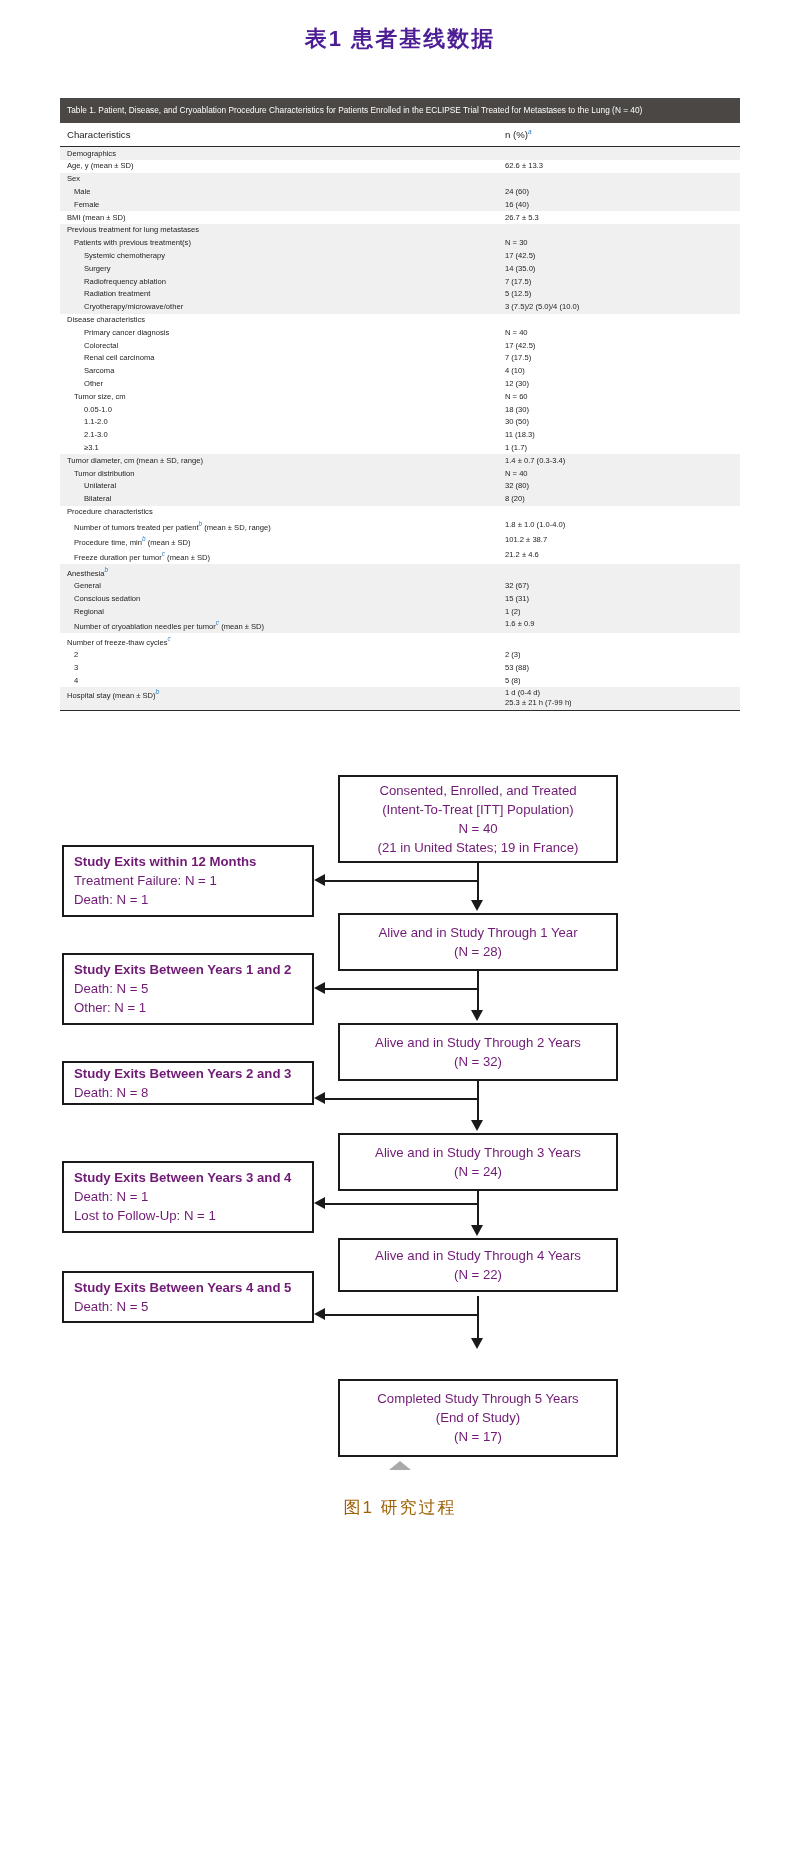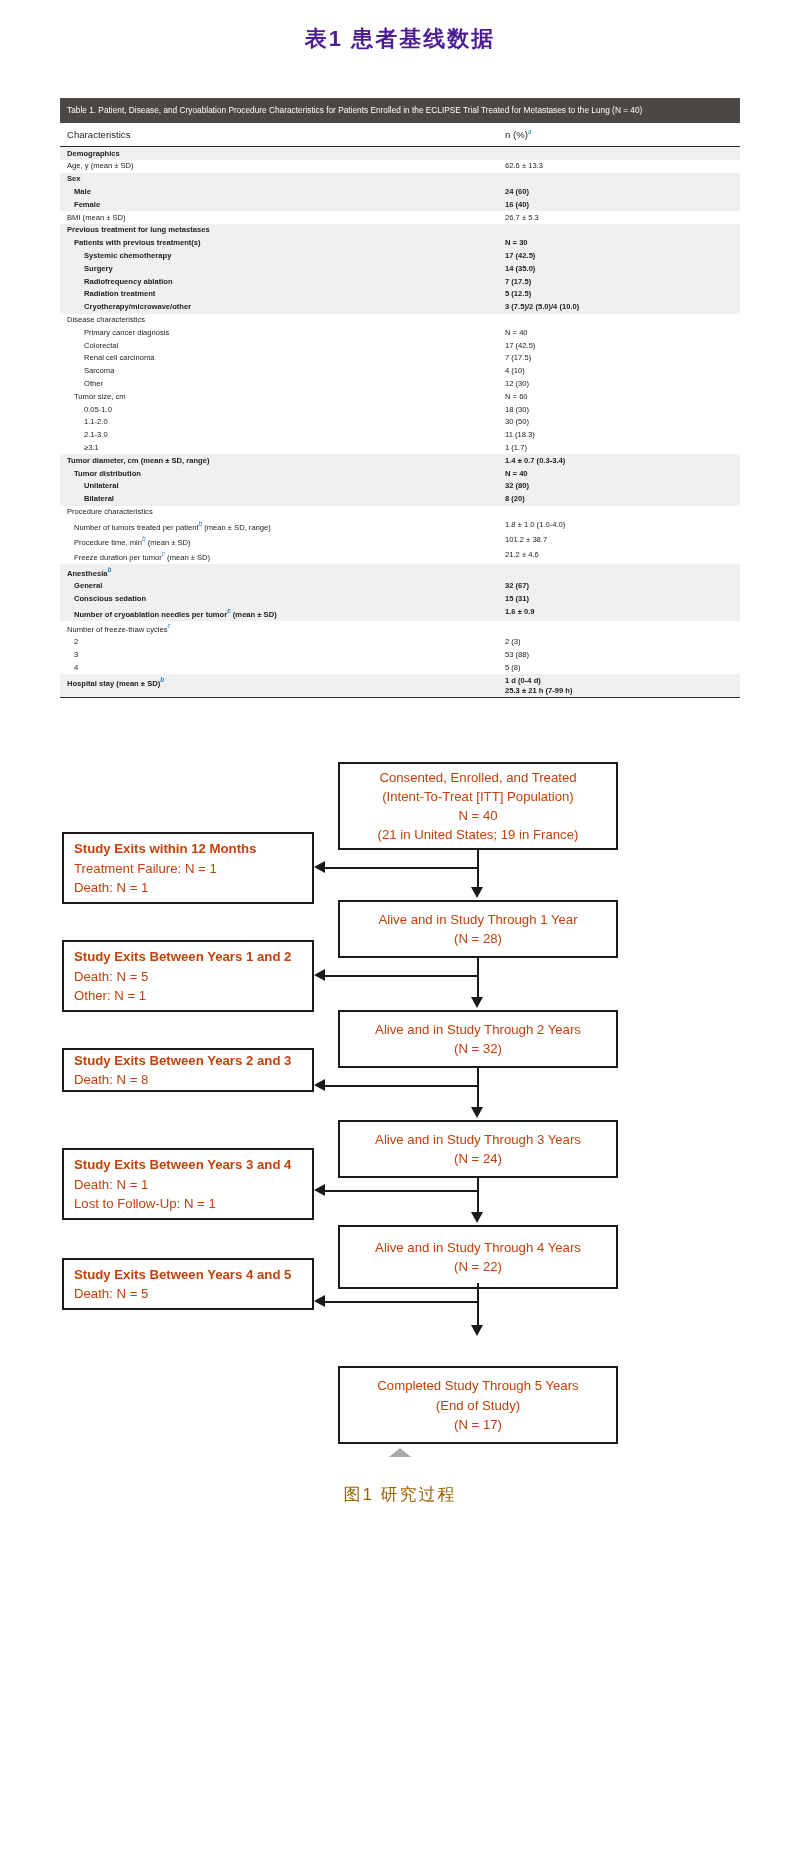--- a/index.html
+++ b/index.html
@@ -45,40 +45,40 @@
     color: #1c1c1c;
   }
   table.data th.v { text-align: left; padding-left: 0; }
   table.data td {
     padding: 1.4px 7px;
     vertical-align: top;
     color: #1c1c1c;
     line-height: 1.32;
   }
   table.data td.v { padding-left: 0; width: 235px; }
-  tr.shade td { background: #f0f0f0; font-weight: bold; }
+  tr.shade td { background: #f0f0f0; }
   tr.lastrow td { border-bottom: 1.6px solid #2b2b2b; }
   .i1 { padding-left: 14px !important; }
   .i2 { padding-left: 24px !important; }
   sup.fn { color: #2b7fc4; font-size: 6.4px; font-style: italic; vertical-align: super; }
 
   
   .flow {
     position: relative;
     margin: 60px 0 0;
     height: 690px;
     width: 800px;
   }
   .fbox {
     position: absolute;
     border: 2.4px solid #1a1a1a;
     background: #ffffff;
     font-size: 13.2px;
     line-height: 1.45;
-    color: #c2410c;
+    color: #701a75;
     padding: 8px 10px;
     display: flex;
     flex-direction: column;
     justify-content: center;
   }
   .fbox.center { align-items: center; text-align: center; }
   .fbox.left   { align-items: flex-start; text-align: left; }
   .fbox .ttl { font-weight: 700; }
 
   .hline, .vline {
@@ -269,20 +269,24 @@
         </tr>
         <tr class="shade">
           <td class="i1">General</td>
           <td class="v">32 (67)</td>
         </tr>
         <tr class="shade">
           <td class="i1">Conscious sedation</td>
           <td class="v">15 (31)</td>
         </tr>
         <tr class="shade">
+          <td class="i1">Regional</td>
+          <td class="v">1 (2)</td>
+        </tr>
+        <tr class="shade">
           <td class="i1">Number of cryoablation needles per tumor<sup class="fn">c</sup> (mean ± SD)</td>
           <td class="v">1.6 ± 0.9</td>
         </tr>
         <tr>
           <td>Number of freeze-thaw cycles<sup class="fn">c</sup></td>
           <td class="v"></td>
         </tr>
         <tr>
           <td class="i1">2</td>
           <td class="v">2 (3)</td>
@@ -316,21 +320,21 @@
       <div>(N = 28)</div>
     </div>
   <div class="fbox center" style="left:338px; top:252px; width:280px; height:58px;">
       <div>Alive and in Study Through 2 Years</div>
       <div>(N = 32)</div>
     </div>
   <div class="fbox center" style="left:338px; top:362px; width:280px; height:58px;">
       <div>Alive and in Study Through 3 Years</div>
       <div>(N = 24)</div>
     </div>
-  <div class="fbox center" style="left:338px; top:467px; width:280px; height:64px;">
+  <div class="fbox center" style="left:338px; top:467px; width:280px; height:54px;">
       <div>Alive and in Study Through 4 Years</div>
       <div>(N = 22)</div>
     </div>
   <div class="fbox center" style="left:338px; top:608px; width:280px; height:78px;">
       <div>Completed Study Through 5 Years</div>
       <div>(End of Study)</div>
       <div>(N = 17)</div>
     </div>
 
   <div class="fbox left" style="left:62px; top:74px;  width:252px; height:72px;">

